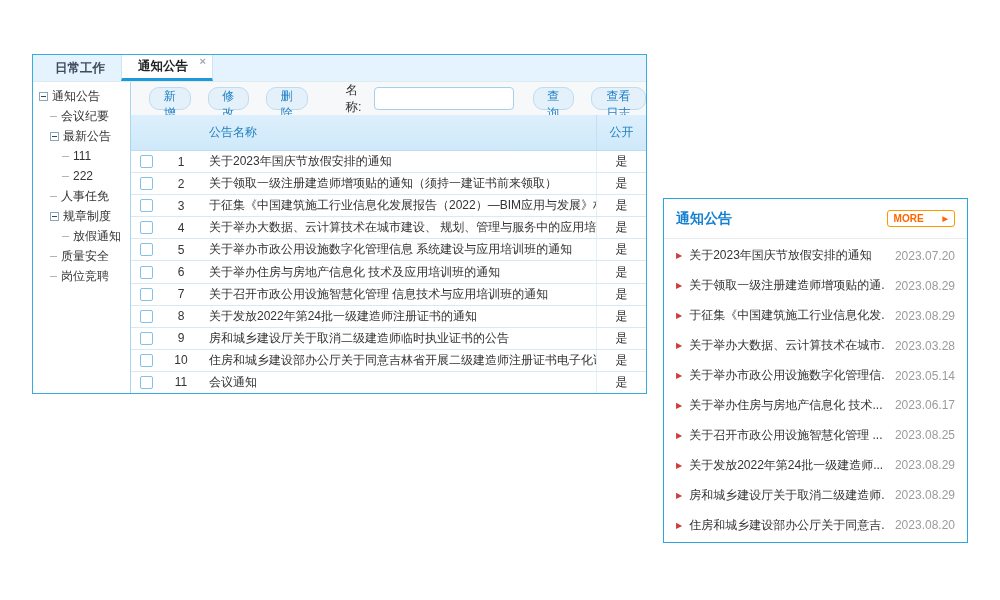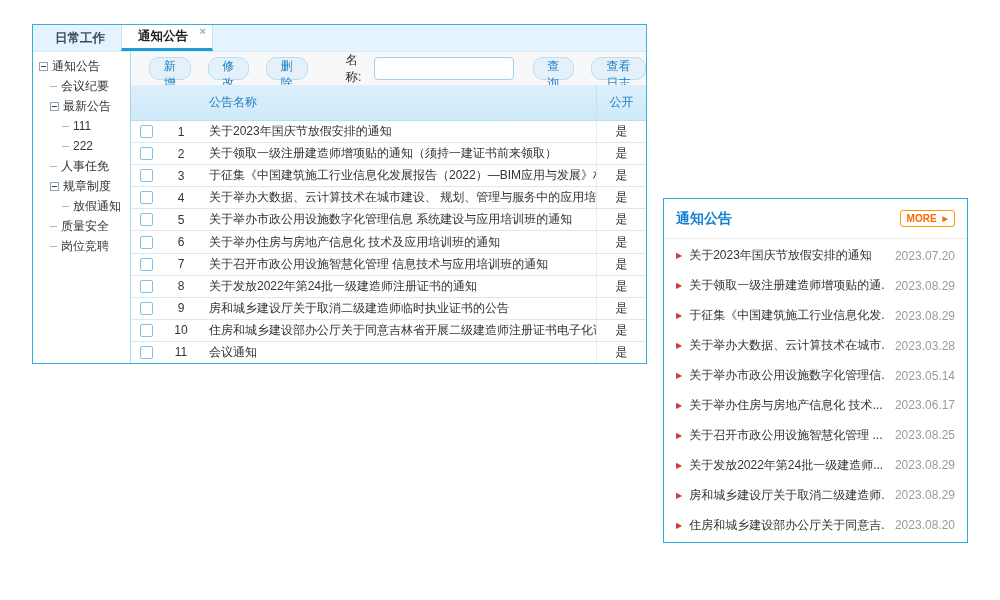--- a/index.html
+++ b/index.html
@@ -1,20 +1,20 @@
 <!DOCTYPE html>
 <html><head>
 <meta charset="utf-8">
 <style>
   * { margin:0; padding:0; box-sizing:border-box; }
   html,body { width:1000px; height:600px; background:#fff; font-family:"Liberation Sans", sans-serif; }
   .canvas { position:relative; width:1000px; height:600px; background:#fff; overflow:hidden; }
 
   
-  .win { position:absolute; left:32px; top:24px; width:615px; height:340px;
+  .win { position:absolute; left:32px; top:54px; width:615px; height:340px;
          border:1px solid #36acdf; background:#fff; display:flex; flex-direction:column; }
   .tabstrip { height:27px; background:#e4f3fd; display:flex; align-items:stretch; padding-left:6px;
               border-bottom:1px solid #dceaf2; flex:none; }
   .tab { position:relative; padding:0 16px; font-size:12.5px; font-weight:bold; color:#3c4c5c;
          display:flex; align-items:center; cursor:pointer; }
   .tab.active { background:#fff; color:#222; border-left:1px solid #c9e4f5; border-right:1px solid #c9e4f5;
                 border-bottom:3px solid #1e9ad8; padding-right:24px; }
   .tab-close { position:absolute; top:1px; right:6px; font-size:11px; color:#9aaab6; line-height:11px; }
 
   .win-body { flex:1; display:flex; min-height:0; }
@@ -52,21 +52,21 @@
   .trow:last-child { border-bottom:none; }
   .checkbox { width:13px; height:13px; border:1px solid #84c1e8; border-radius:2px; background:#fff; cursor:pointer; }
   .trow .col-pub { border-left:1px solid #e2eef8; }
 
   
   .notice { position:absolute; left:663px; top:198px; width:305px; height:345px;
             border:1px solid #2aa7e0; background:#fff; display:flex; flex-direction:column; }
   .notice-head { height:40px; flex:none; display:flex; align-items:center; justify-content:space-between;
                  padding:0 12px; border-bottom:1px solid #ebebeb; }
   .notice-title { font-size:14px; font-weight:bold; color:#1580d2; }
-  .more-btn { display:flex; align-items:center; gap:6px; font-size:10px; font-weight:bold; color:#f60;
+  .more-btn { display:flex; align-items:center; gap:19px; font-size:10px; font-weight:bold; color:#f60;
               border:1px solid #f90; border-radius:3px; padding:2px 6px; background:#fff; cursor:pointer;
               font-family:inherit; }
   .more-arrow { font-size:7px; color:#f60; }
   .notice-list { flex:1; display:flex; flex-direction:column; padding:2px 0; }
   .notice-item { flex:1; display:flex; align-items:center; padding:0 12px; cursor:pointer; min-height:0; }
   .bullet { font-size:8px; color:#d13a3a; margin-right:7px; flex:none; }
   .notice-item-title { flex:1; font-size:12px; color:#333; white-space:nowrap; overflow:hidden; min-width:0; }
   .notice-date { font-size:12px; color:#9b9b9b; margin-left:10px; flex:none; }
 </style>
 </head>

